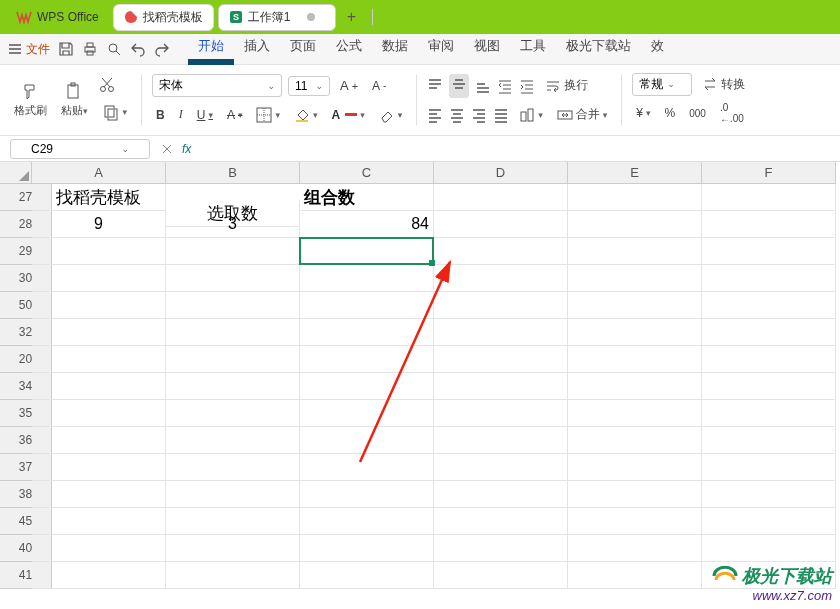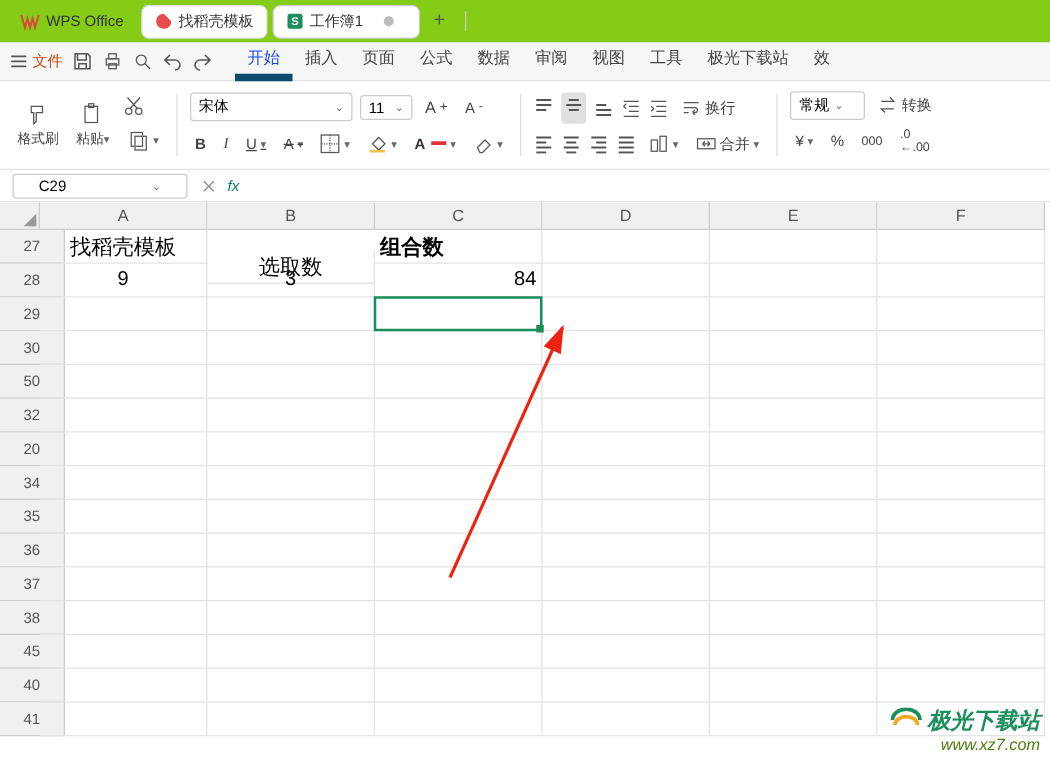--- a/index.html
+++ b/index.html
@@ -50,21 +50,21 @@
 .cell.header-cell { font-size: 17px; }
 .cell.center { justify-content: center; }
 .cell.right { justify-content: flex-end; }
 .selected-cell { position: absolute; border: 2px solid #1a8f5c; pointer-events: none; }
 .sel-handle { position: absolute; width: 6px; height: 6px; background: #1a8f5c; right: -3px; bottom: -3px; }
 
 .arrow-svg { position: absolute; pointer-events: none; }
 
 .watermark { position: absolute; right: 8px; bottom: 6px; text-align: right; }
 .watermark .wm-logo { display:flex; align-items:center; gap:4px; font-size: 18px; font-weight: bold; font-style: italic; justify-content:flex-end; }
-.watermark .wm-url { font-size: 13px; color: #4d7c0f; font-style: italic; }
+.watermark .wm-url { font-size: 13px; color: #4c1d95; font-style: italic; }
 
 .icon-svg { width: 18px; height: 18px; }
 </style>
 </head>
 <body>
 
 <div class="title-bar">
   <div class="tab app">
     <svg width="16" height="16" viewBox="0 0 16 16">
         <path d="M1 3 L4 13 L6 6 L8 13 L10 6 L12 13 L15 3" fill="none" stroke="#d94b3a" stroke-width="1.6"></path>

